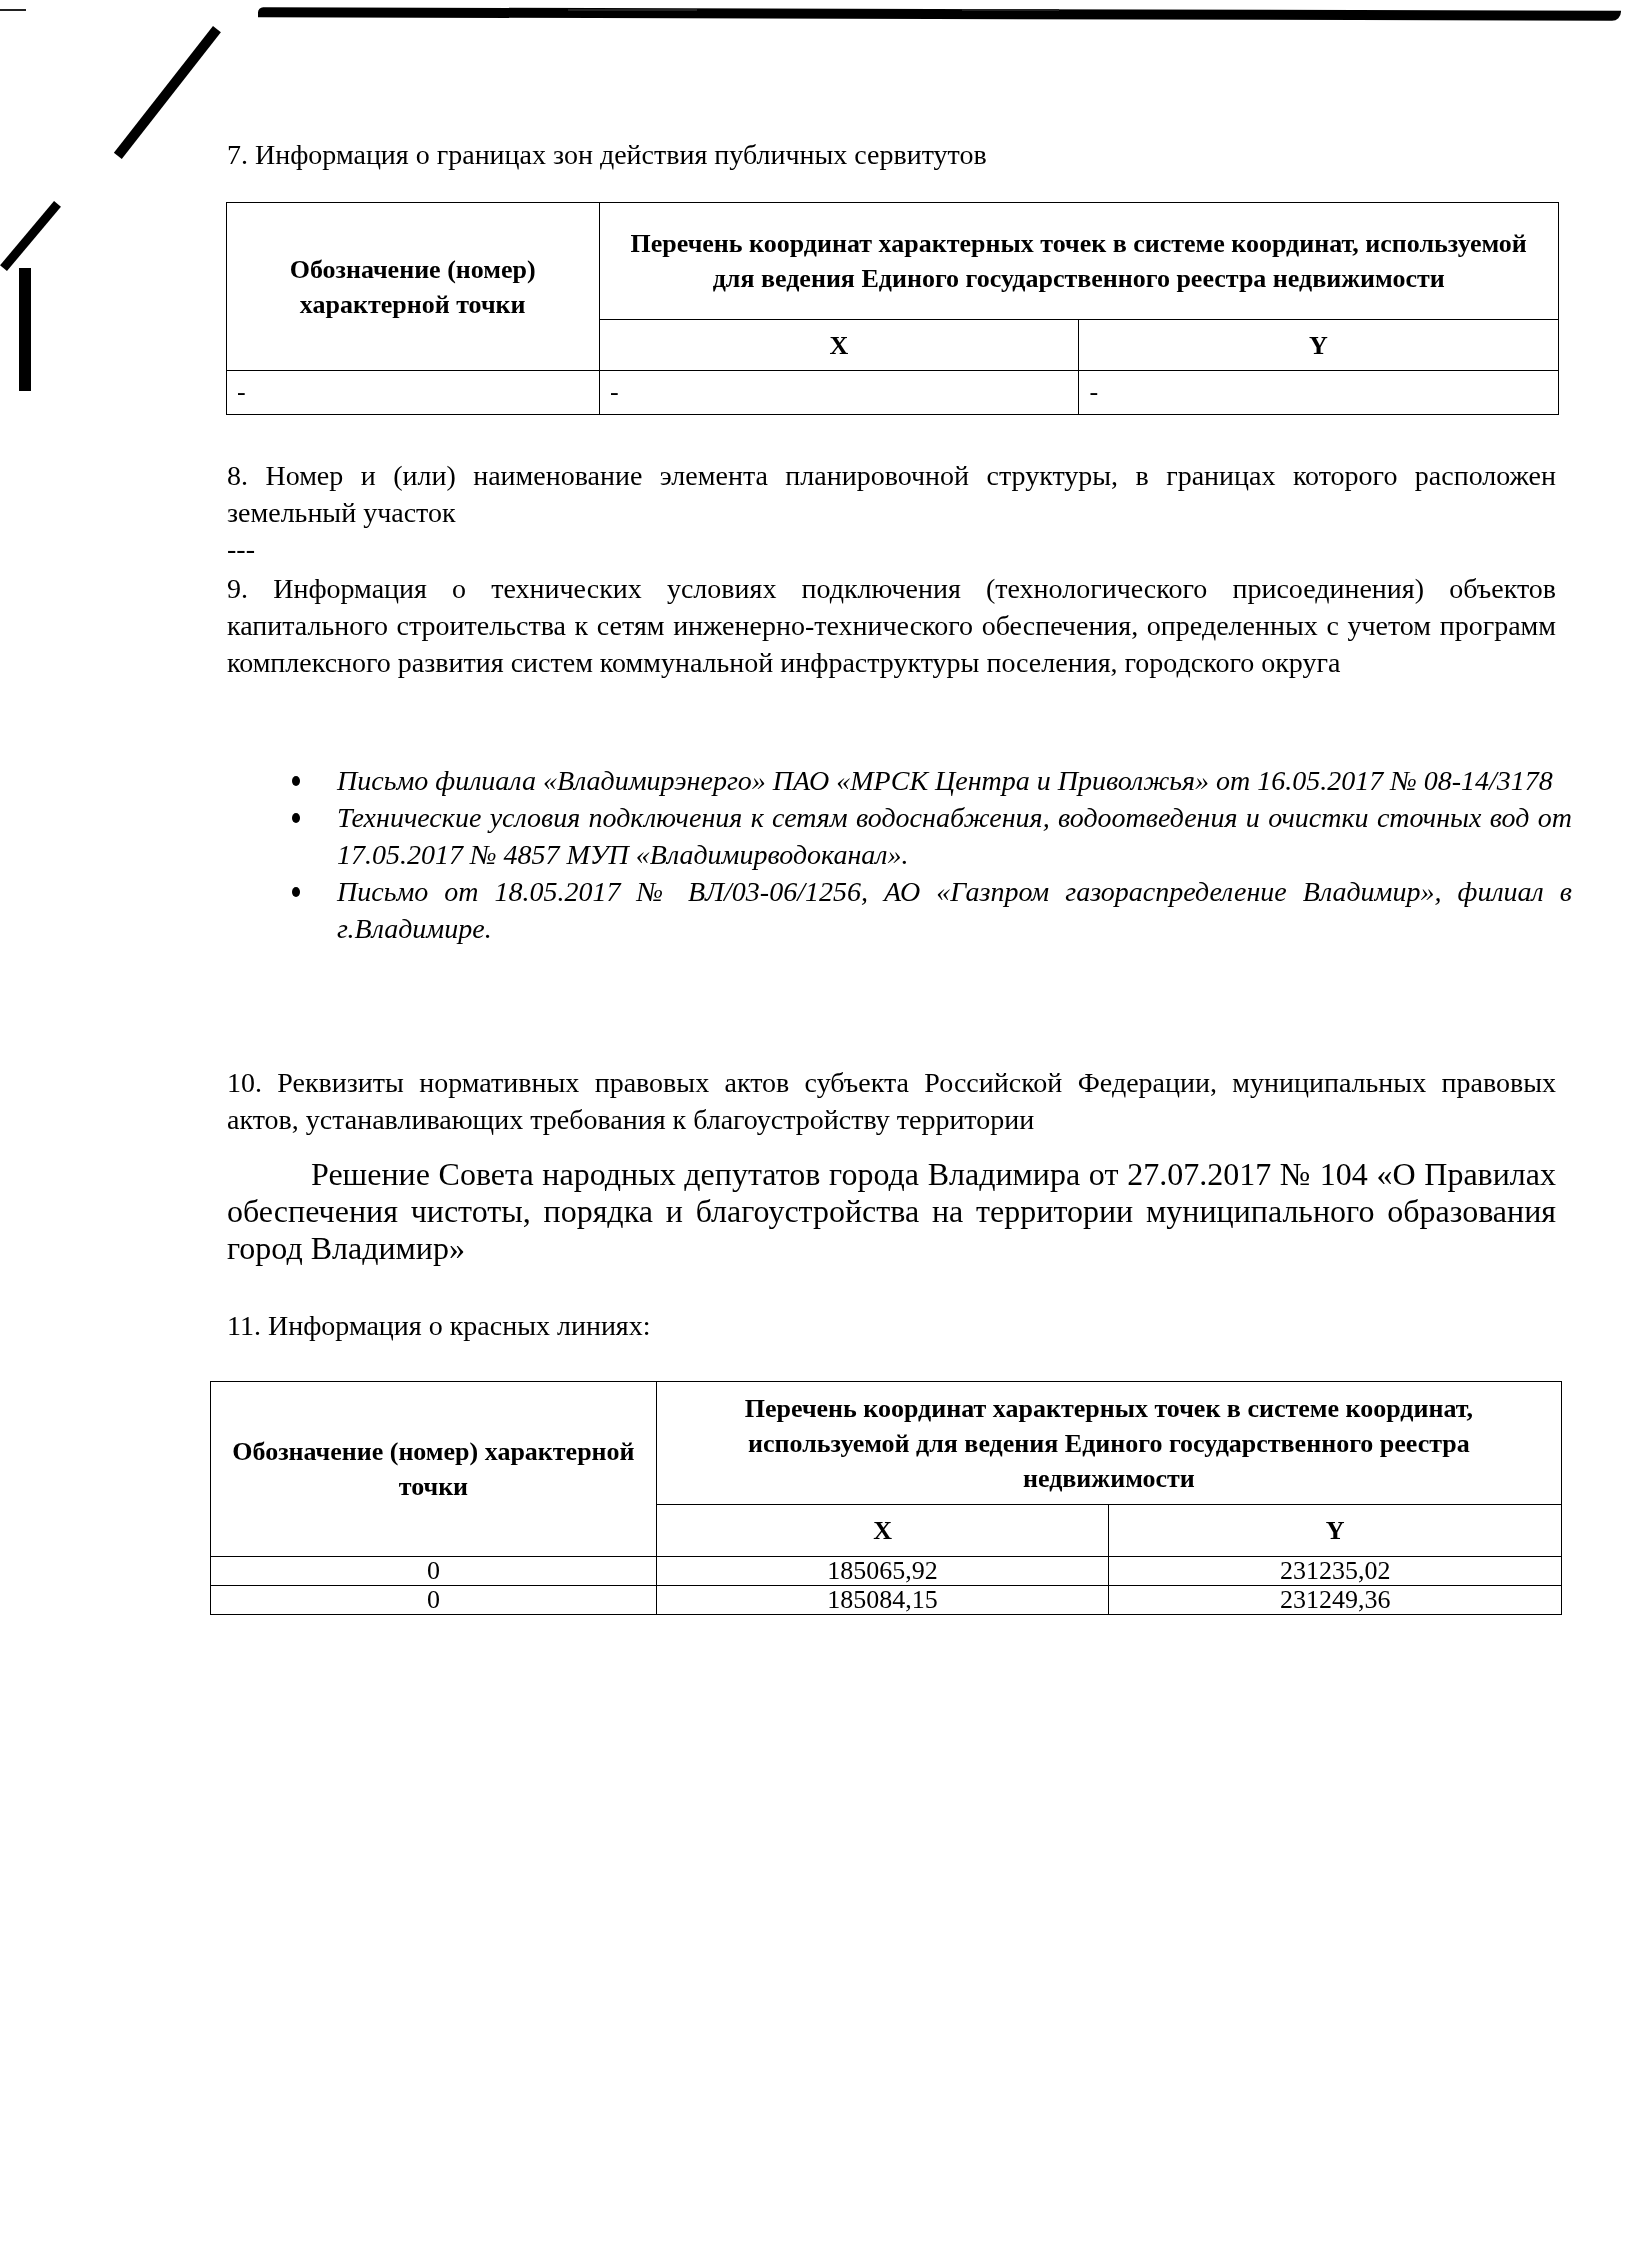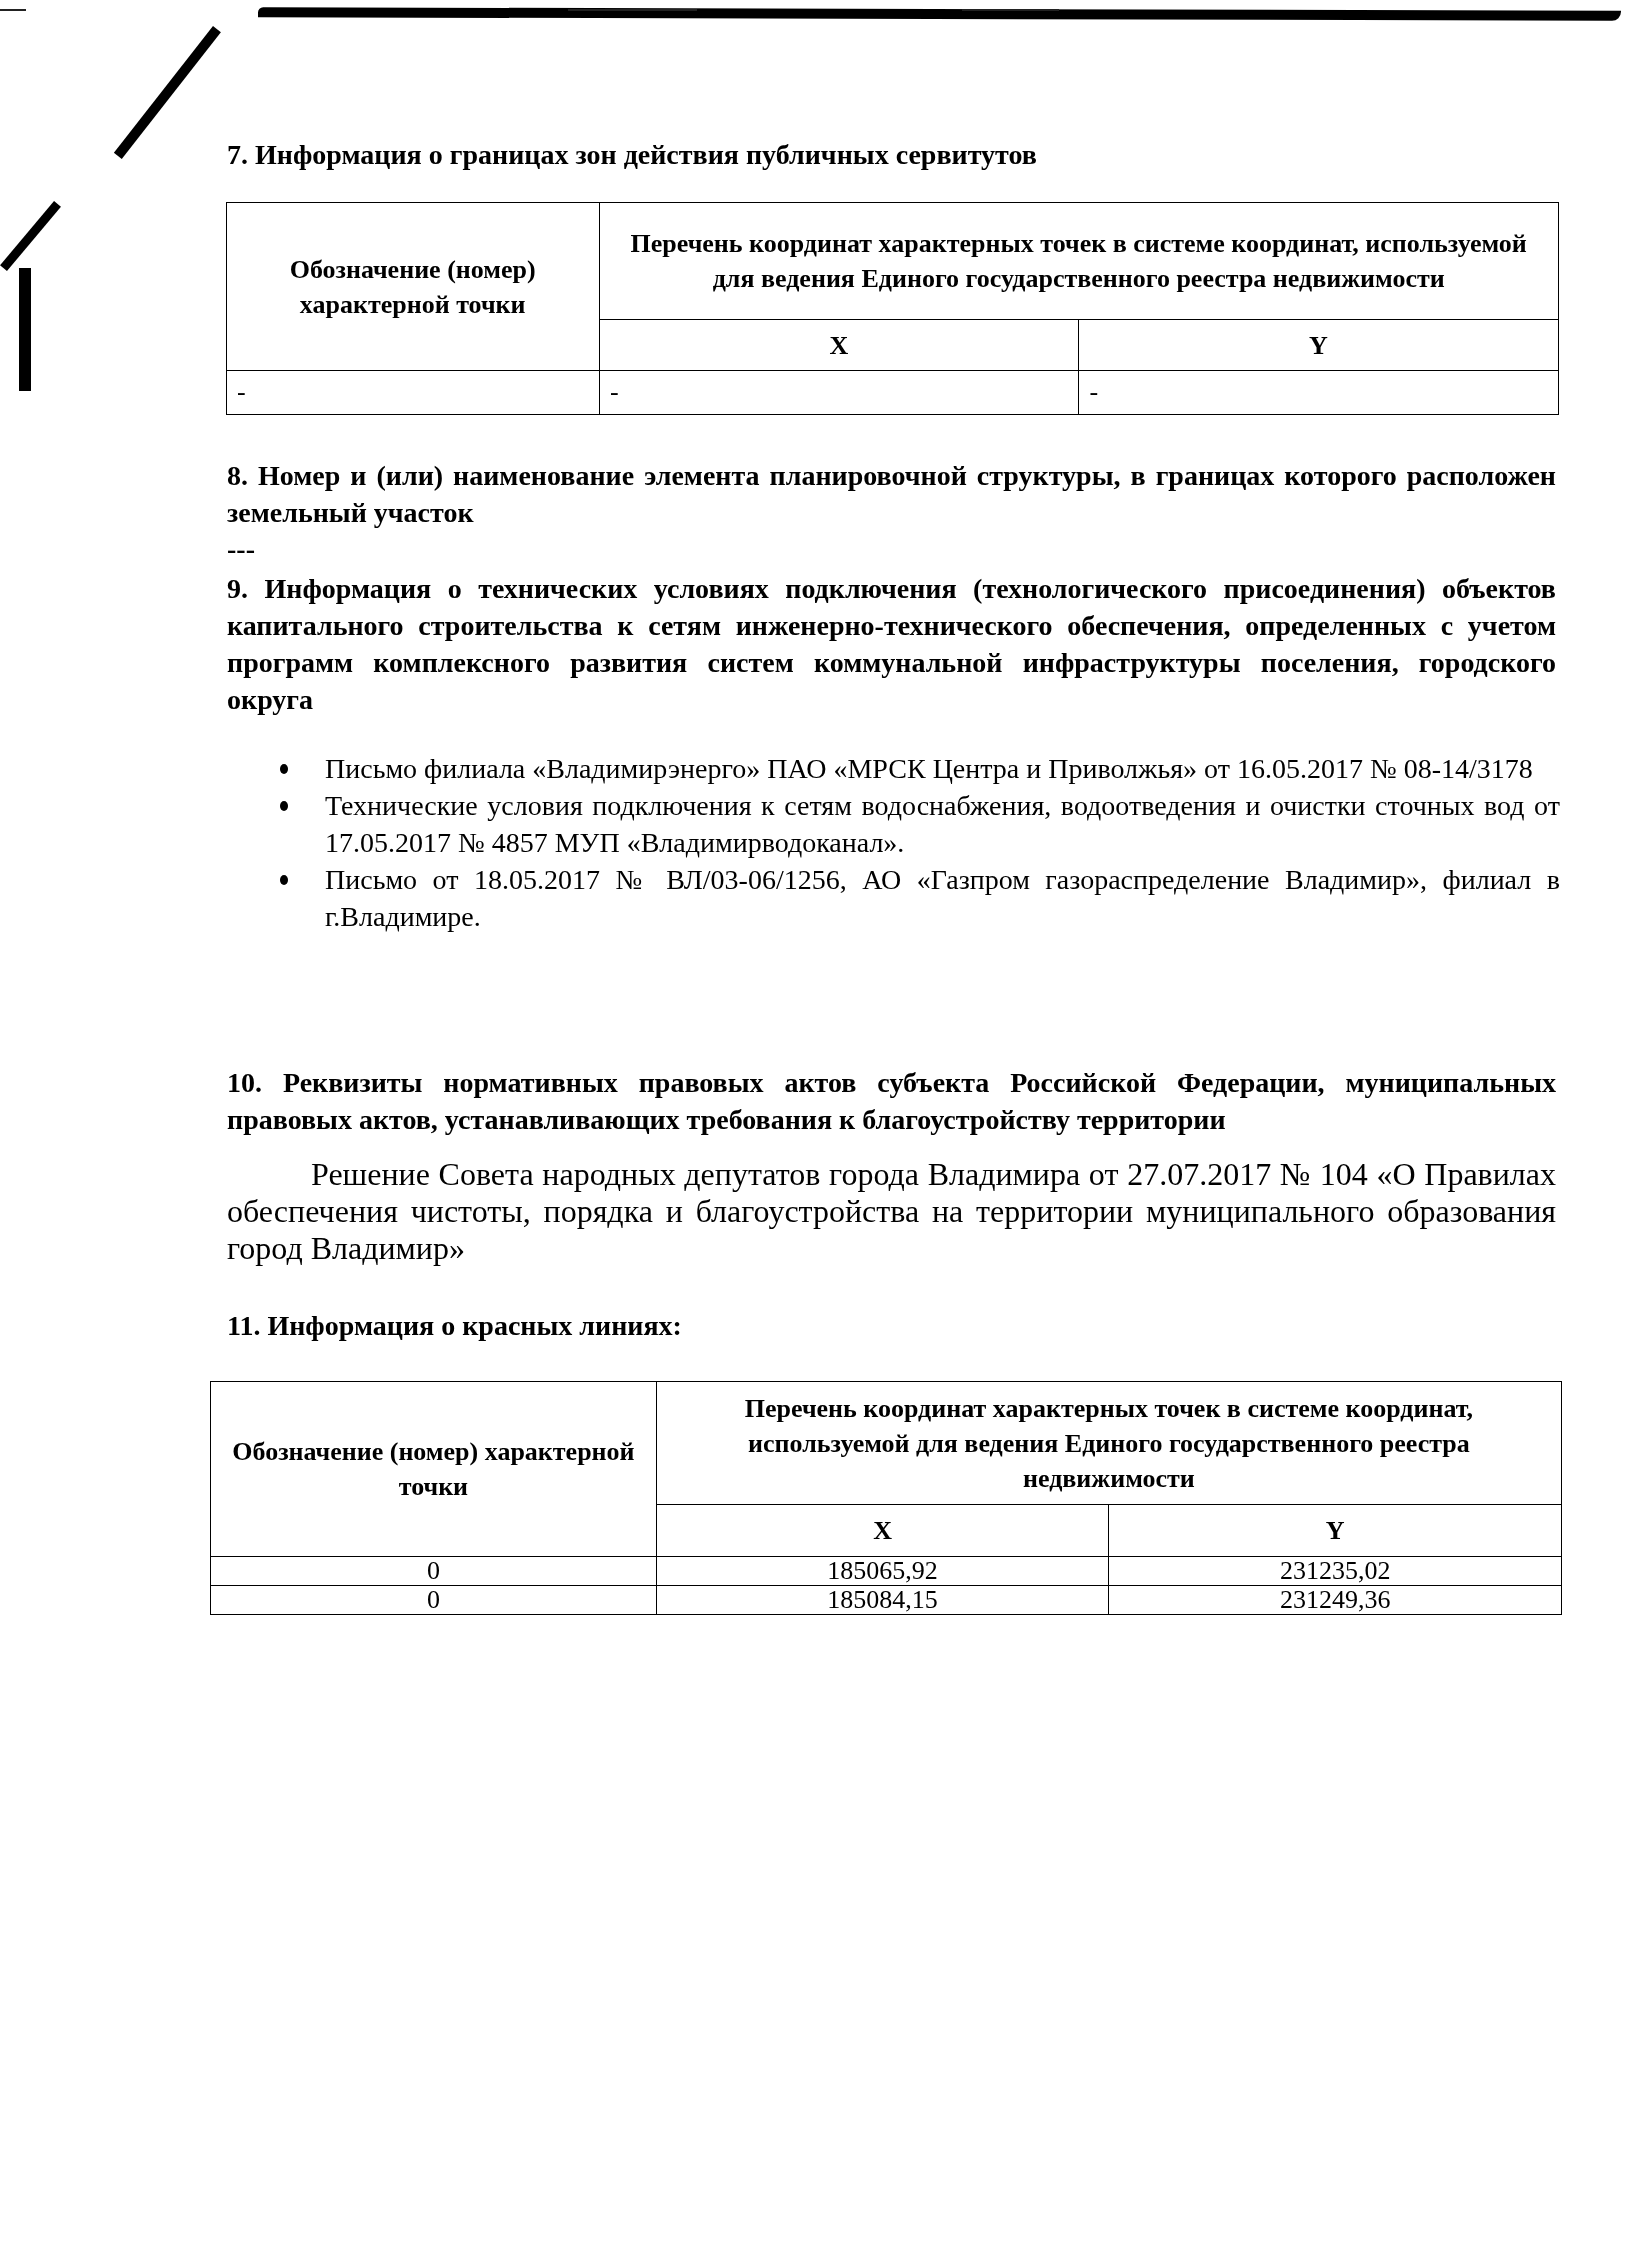--- a/index.html
+++ b/index.html
@@ -3,27 +3,27 @@
 <meta charset="utf-8">
 <style>
   html, body { margin:0; padding:0; background:#ffffff; }
   body { width:1647px; height:2261px; position:relative; overflow:hidden;
          font-family:"Liberation Serif", "DejaVu Serif", serif; color:#000; }
   .scan-top { position:absolute; left:258px; top:9px; width:1363px; height:10.3px; background:#000;
               border-radius:5.2px 0 9px 0; transform:skewY(0.15deg); }
   .scan-top-frag { position:absolute; height:1.9px; background:#222; }
   .scan-left { position:absolute; background:#000; }
   .page { position:absolute; left:227px; top:0; width:1329px; }
-  .h { font-weight:bold; font-size:28px; line-height:37px; margin:0; text-align:justify; }
+  .h { font-weight:normal; font-size:28px; line-height:37px; margin:0; text-align:justify; }
   .p { font-size:32px; line-height:37px; margin:0; text-align:justify; }
   table.grid { border-collapse:collapse; width:100%; font-size:26px; }
   table.grid td { border:1.9px solid #000; text-align:center; vertical-align:middle; padding:2.6px 10.3px; }
   table.grid td.hdr { font-weight:bold; line-height:35px; }
   table.grid td.left { text-align:left; }
-  ul.bullets { list-style:none; margin:4px; padding:0; }
+  ul.bullets { list-style:none; margin:16px; padding:0;font-style:italic; }
   ul.bullets li { position:relative; padding-left:94px; font-size:28px; line-height:37px; text-align:justify; }
   ul.bullets li .dot { position:absolute; left:49px; top:14px; width:8.4px; height:10.3px; border-radius:50%; background:#000; }
   .indent { text-indent:84px; }
 </style>
 </head>
 <body>
 
 <div class="scan-top"></div>
 <div class="scan-top-frag" style="left:0;top:9px;width:26px;"></div>
 <div class="scan-top-frag" style="left:568px;top:9px;width:129px;"></div>

